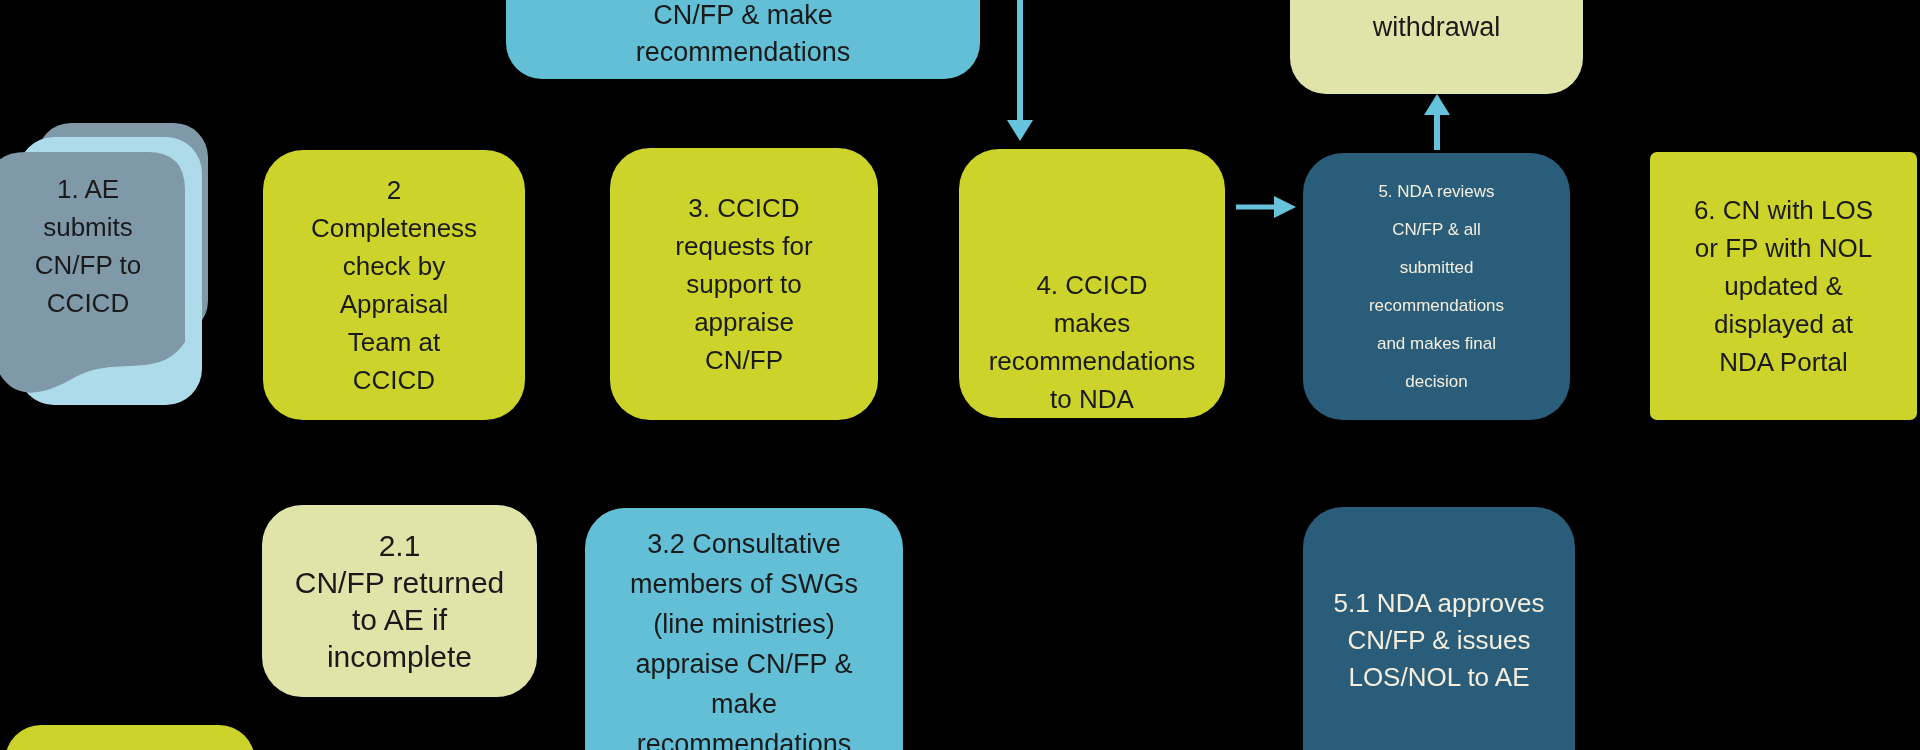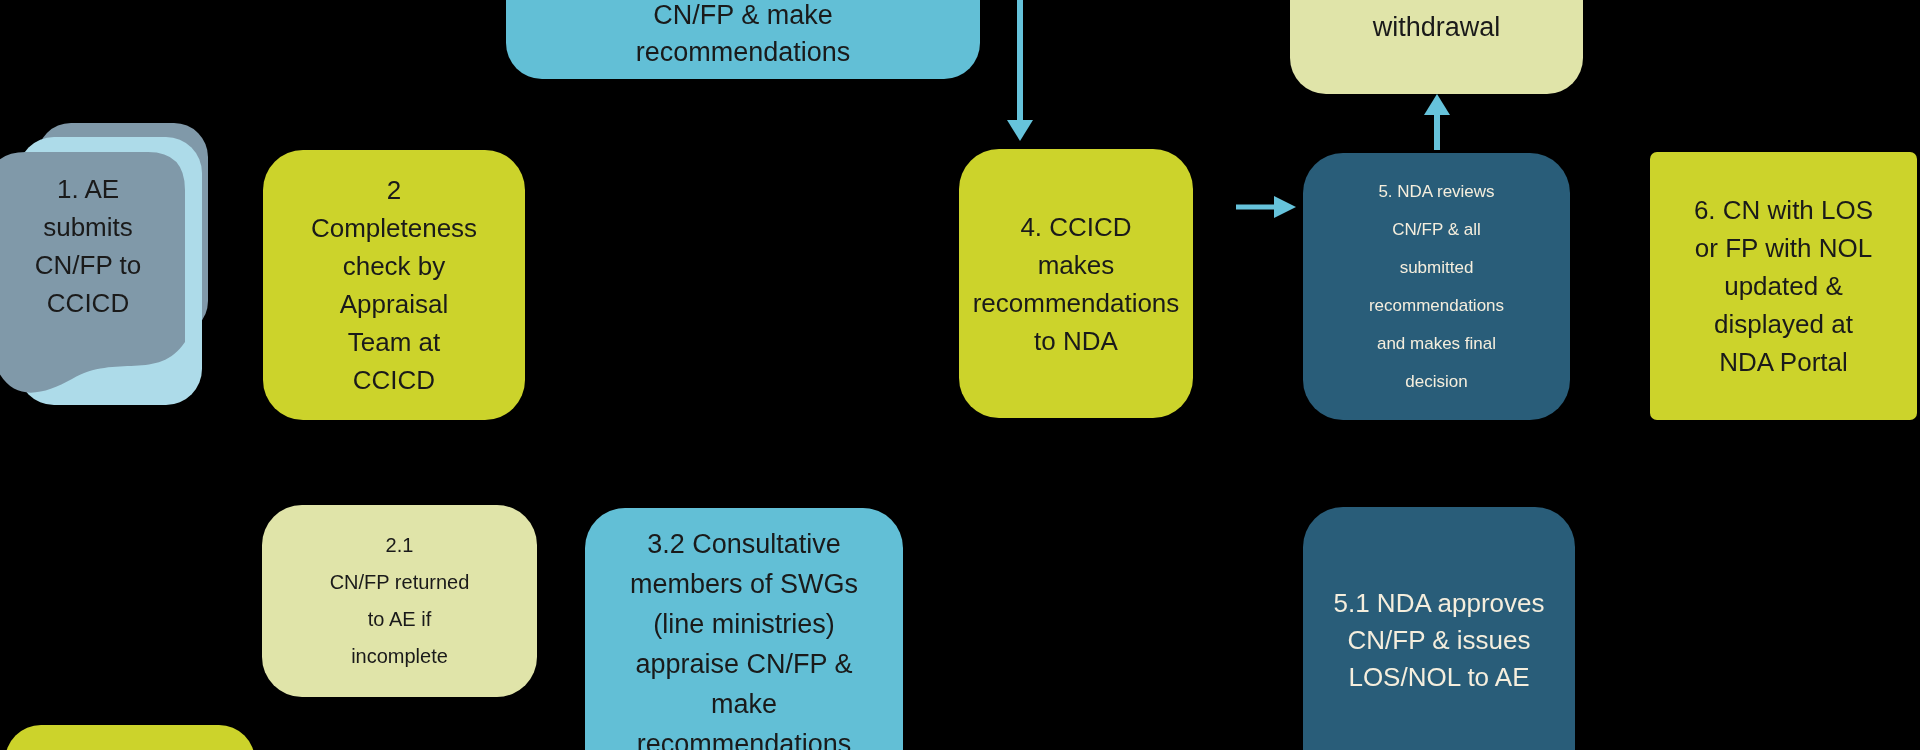--- a/index.html
+++ b/index.html
@@ -33,26 +33,26 @@
   #top-blue-box{left:506px;top:-80px;width:474px;height:159px;
     align-items:flex-end;padding-bottom:8px;box-sizing:border-box;
     font-size:27px;line-height:37px;}
   #top-pale-box{left:1290px;top:-80px;width:293px;height:174px;
     font-size:27px;line-height:37px;}
   #top-pale-box .lbl{position:absolute;left:0;right:0;bottom:48px;}
 
   
   #step2{left:263px;top:150px;width:262px;height:270px;}
   #step3{left:610px;top:148px;width:268px;height:272px;}
-  #step4{left:959px;top:149px;width:234px;height:269px;}
+  #step4{left:959px;top:149px;width:266px;height:269px;align-items:flex-end;}
   #step5{left:1303px;top:153px;width:267px;height:267px;font-size:17px;line-height:38px;}
   #step6{left:1650px;top:152px;width:267px;height:268px;border-radius:7px;}
 
   
-  #step2-1{left:262px;top:505px;width:275px;height:192px;font-size:20px;line-height:37px;}
+  #step2-1{left:262px;top:505px;width:275px;height:192px;font-size:30px;line-height:37px;}
   #step3-2{left:585px;top:508px;width:318px;height:310px;
     align-items:flex-start;padding-top:16px;box-sizing:border-box;
     font-size:27px;line-height:40px;}
   #step5-1{left:1303px;top:507px;width:272px;height:300px;
     align-items:flex-start;padding-top:78px;box-sizing:border-box;
     font-size:26px;line-height:37px;}
   #bottom-partial-box{left:5px;top:725px;width:250px;height:110px;border-radius:36px;}
 
   
   #step1{position:absolute;left:-12px;top:95px;width:232px;height:310px;}
@@ -95,20 +95,27 @@
 
   <div class="node yellow" id="step2">
     <span class="lbl">2
 Completeness
 check by
 Appraisal
 Team at
 CCICD</span>
   </div>
 
+  <div class="node yellow" id="step3">
+    <span class="lbl">3. CCICD
+requests for
+support to
+appraise
+CN/FP</span>
+  </div>
 
   <div class="node yellow" id="step4">
     <span class="lbl">4. CCICD
 makes
 recommendations
 to NDA</span>
   </div>
 
   <div class="node teal" id="step5">
     <span class="lbl">5. NDA reviews

